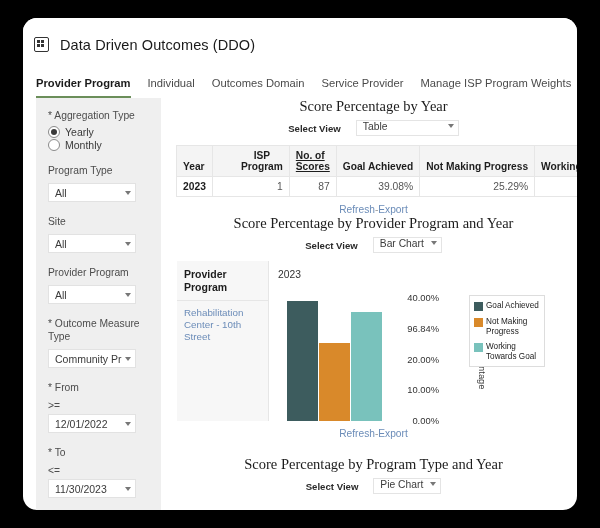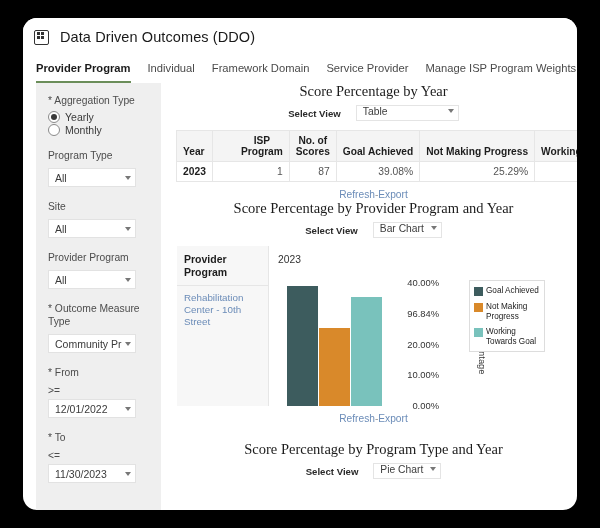--- a/index.html
+++ b/index.html
@@ -19,22 +19,22 @@
     height: 492px;
     background: #ffffff;
     border-radius: 14px;
     overflow: hidden;
     box-shadow: 0 2px 10px rgba(0,0,0,0.35);
   }
   
   .titlebar {
     height: 30px;
     display: flex;
-    align-items: center;
-    padding: 4px 0 0 11px;
+    align-items: flex-start;
+    padding: 19px 0 0 11px;
     background: #ffffff;
   }
   .grid-icon {
     width: 13px; height: 13px;
     border: 1.4px solid #333;
     border-radius: 2px;
     display: inline-block;
     position: relative;
     flex: none;
   }
@@ -204,21 +204,21 @@
     background: #f4f4f4;
     border: 1px solid #e6e6e6;
     font-size: 10.2px;
     color: #1d1d1d;
     padding: 4px 6px;
     font-weight: bold;
     vertical-align: bottom;
   }
   table.grid th.c-year { text-align: left; width: 30px; }
   table.grid th.c-isp { text-align: center; width: 52px; padding-left: 28px; }
-  table.grid th.c-scores { text-align: center; width: 47px; }
+  table.grid th.c-scores { text-align: left; width: 47px; text-decoration: underline; }
   table.grid th.c-pct { text-align: left; white-space: nowrap; }
   table.grid td {
     border: 1px solid #e6e6e6;
     font-size: 10.3px;
     color: #555;
     padding: 4px 6px;
     text-align: right;
   }
   table.grid td.year { font-weight: bold; color: #1d1d1d; text-align: left; }
   .links {
@@ -342,21 +342,21 @@
 <div id="app-card">
 
   <div class="titlebar">
     <span class="grid-icon"></span>
     <span class="app-title">Data Driven Outcomes (DDO)</span>
   </div>
 
   <div class="tabbar">
     <div class="tab active">Provider Program</div>
     <div class="tab">Individual</div>
-    <div class="tab">Framework Domain</div>
+    <div class="tab">Outcomes Domain</div>
     <div class="tab">Service Provider</div>
     <div class="tab">Manage ISP Program Weights</div>
   </div>
 
   <div class="content">
 
     <div class="sidebar">
 
       <div class="field-label">* Aggregation Type</div>
       <div class="radio-row">

